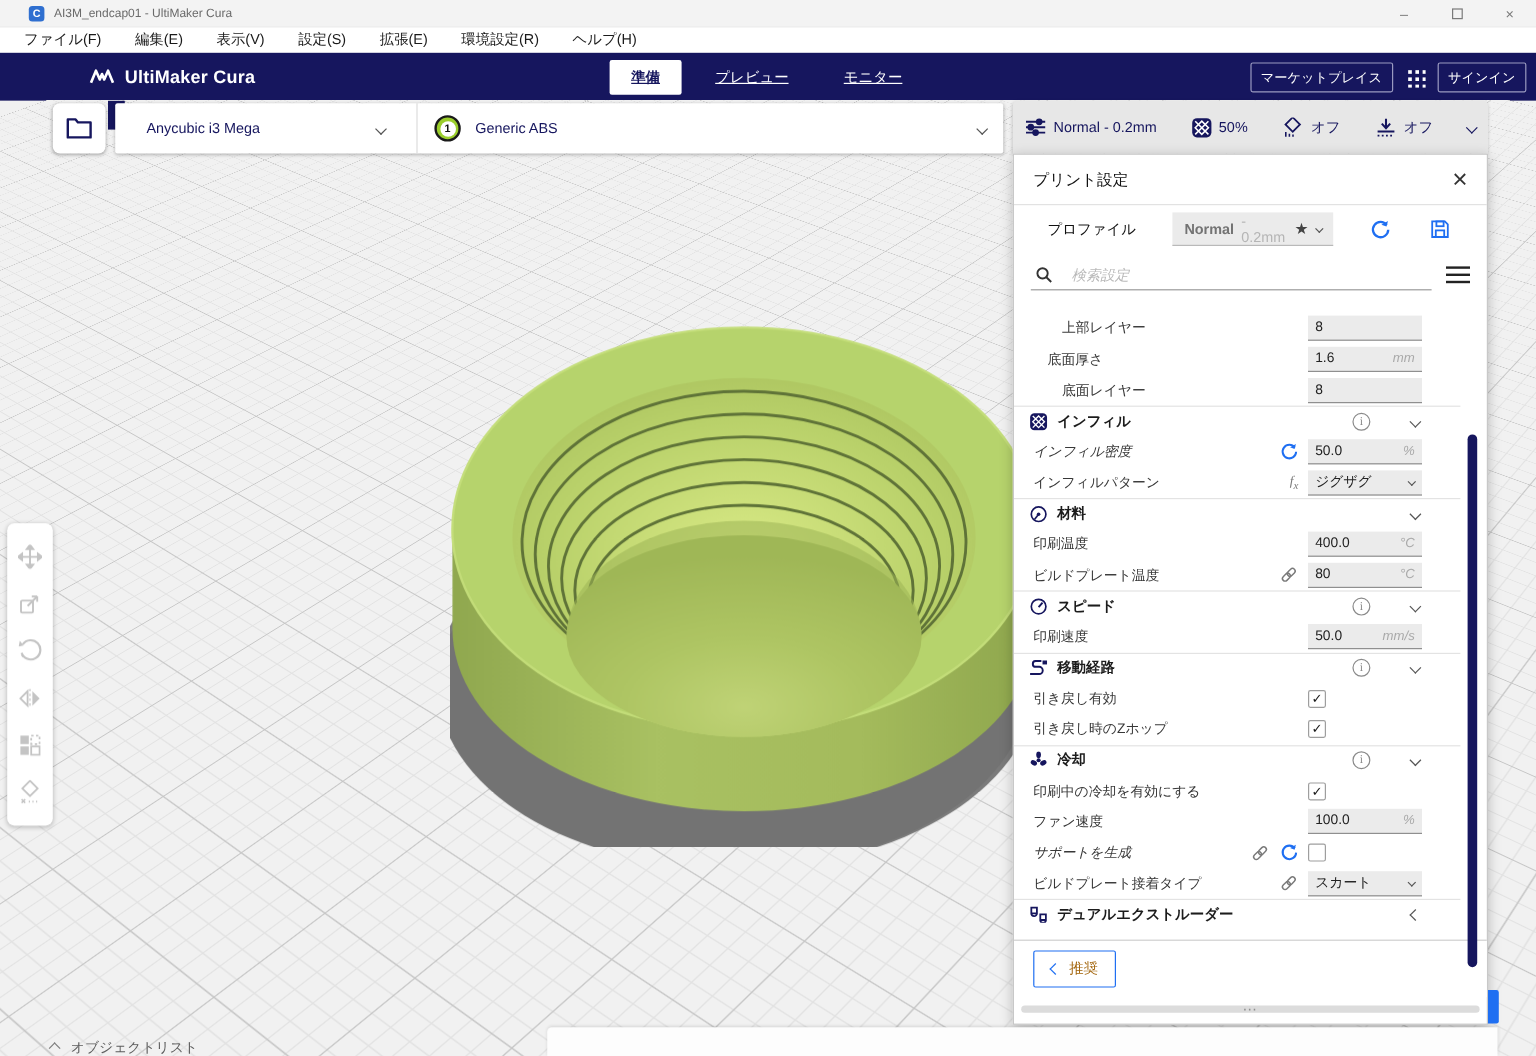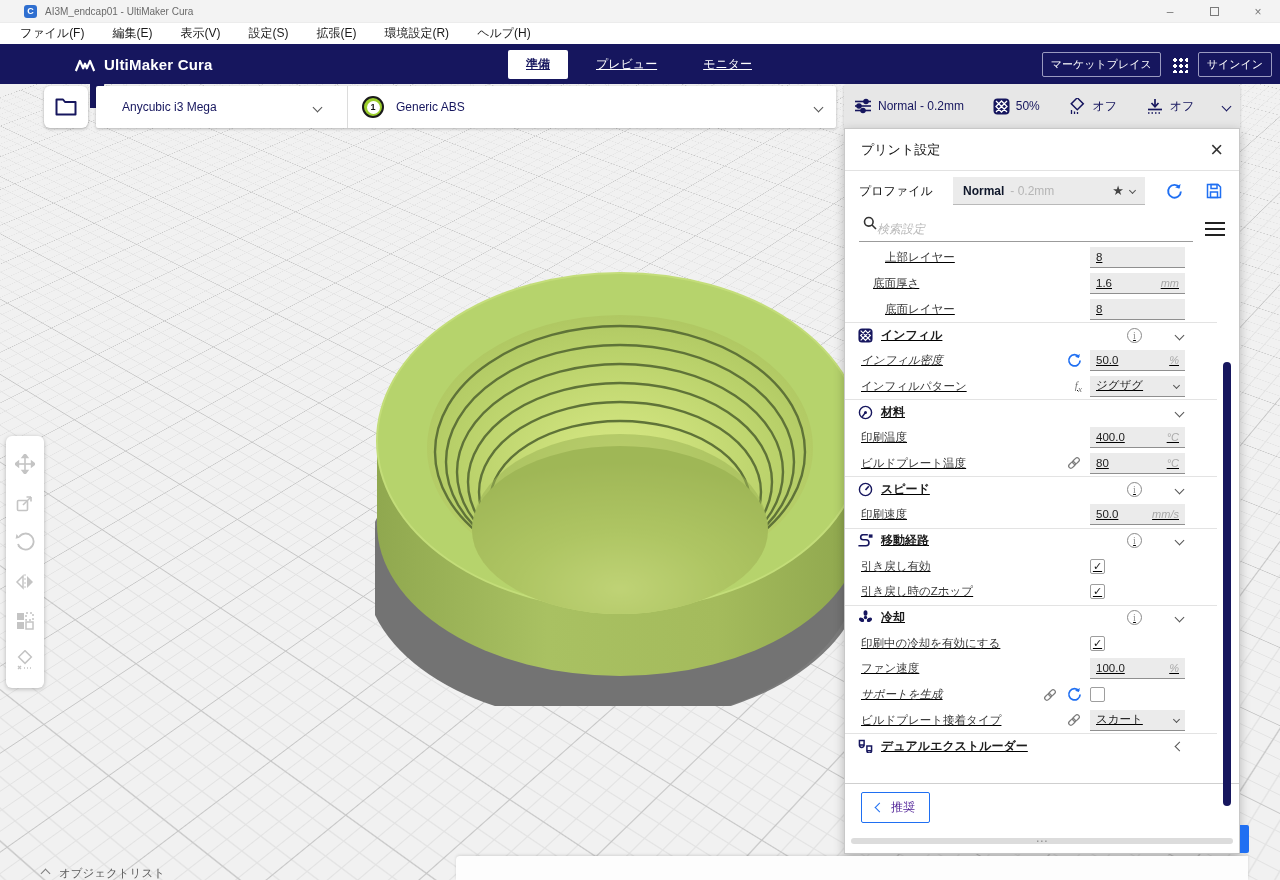--- a/index.html
+++ b/index.html
@@ -14,21 +14,21 @@
   .win-controls { position:absolute; right:0; top:0; height:23px; display:flex; }
   .win-btn { width:44px; height:23px; display:flex; align-items:center; justify-content:center; color:#7a7a7a; font-size:12px; }
   .win-btn .sq { width:9px; height:9px; border:1px solid #7a7a7a; }
 
   
   .menubar { position:absolute; left:0; top:23px; width:1280px; height:22px; background:#fff; display:flex; align-items:center; gap:28px; padding-left:20px; border-bottom:1px solid #16165e;}
   .menu-item { font-size:12px; color:#1a1a1a; }
 
   
   .navbar { position:absolute; left:0; top:45px; width:1280px; height:39px; background:#16165e; display:flex; align-items:center; }
-  .brand { display:flex; align-items:flex-end; gap:8px; margin-left:74px; }
+  .brand { display:flex; align-items:flex-start; gap:8px; margin-left:74px; }
   .brand-name { color:#fff; font-size:15px; font-weight:bold; letter-spacing:.2px;}
   .nav-tabs { position:absolute; left:508px; top:0; height:39px; display:flex; align-items:center; gap:10px;}
   .nav-tab { font-size:12px; color:#fff; padding:6px 18px; border-radius:2px;text-decoration:underline; }
   .nav-tab.active { background:#fff; color:#16165e; font-weight:bold; }
   .nav-right { position:absolute; right:8px; top:0; height:39px; display:flex; align-items:center; gap:10px; }
   .nav-outline-btn { border:1px solid #9a9ac0; color:#fff; font-size:11px; padding:4px 8px; border-radius:2px; background:transparent;}
   .apps-grid { width:17px; height:17px; background:radial-gradient(circle,#fff 1.6px,transparent 1.8px); background-size:6px 6px; background-position:1px 1px;}
   .navy-notch { position:absolute; left:90px; top:84px; width:14px; height:24px; background:#16165e; }
 
   
@@ -61,53 +61,53 @@
   .chev.navy { border-color:#16165e; }
   .chev.left { transform:rotate(135deg); }
   .chev.up { transform:rotate(225deg); }
   .chev.sm { width:5px; height:5px; }
 
   
   .panel { position:absolute; left:844px; top:128px; width:396px; height:726px; background:#fff; border:1px solid #c8c8c8; box-shadow:0 3px 10px rgba(0,0,0,.25); }
   .panel-header { height:42px; display:flex; align-items:center; justify-content:space-between; padding:0 16px; border-bottom:1px solid #e2e2e2;}
   .panel-title { font-size:13px; color:#111; }
   .close-x { font-size:22px; color:#333; line-height:1; }
-  .profile-row { height:40px; display:flex; align-items:center; padding:0 14px; gap:18px;}
+  .profile-row { height:40px; display:flex; align-items:center; padding:0 28px; gap:28px;}
   .profile-label { font-size:12px; color:#111; width:76px;}
   .profile-dd { flex:1; height:28px; background:#ebebeb; display:flex; align-items:center; padding:0 10px; gap:6px; border-bottom:1px solid #b9b9b9;}
-  .profile-val { font-size:12px; font-weight:bold; color:#0f172a;text-align:center;}
+  .profile-val { font-size:12px; font-weight:bold; color:#737373;text-align:center;}
   .profile-suffix { font-size:12px; color:#b5b5b5;}
   .star { color:#444; font-size:13px; margin-left:auto;}
   .ic-btn { display:flex; align-items:center; justify-content:center; width:22px; height:22px;}
   .search-row { height:36px; display:flex; align-items:center; padding:0 14px; gap:12px;}
-  .search-box { flex:1; display:flex; gap:0; border-bottom:1px solid #9b9b9b; height:26px; padding:0 4px;}
+  .search-box { flex:1; display:flex; align-items:center; gap:16px; border-bottom:1px solid #9b9b9b; height:26px; padding:0 4px;}
   .search-box input { border:none; outline:none; flex:1; font-size:12px; font-style:italic; color:#555; background:transparent; font-family:inherit;}
   .search-box input::placeholder { color:#b9b9b9; font-style:italic;}
   .hamburger { width:20px; height:14px; border-top:2.5px solid #222; border-bottom:2.5px solid #222; position:relative;}
   .hamburger:before { content:""; position:absolute; left:0; right:0; top:3.5px; height:2.5px; background:#222;}
 
-  .slist { position:absolute; left:0; top:116px; width:372px;text-decoration:underline; }
+  .slist { position:absolute; left:0; top:132px; width:372px; }
   .srow { height:25.7px; display:flex; align-items:center; padding:0 0 0 16px; }
   .slabel { font-size:11.5px; color:#383838; }
   .slabel.i1 { padding-left:12px; } .slabel.i2 { padding-left:24px; }
   .slabel.it { font-style:italic; }
   .ssec { height:25.7px; display:flex; align-items:center; padding:0 0 0 12px; border-top:1px solid #e3e3e3; gap:8px;}
   .sec-label { font-size:12px; color:#1c1c1c; font-weight:bold;}
   .sec-ic { display:flex; width:16px; height:16px; align-items:center; justify-content:center;}
   .info { width:15px; height:15px; border:1.3px solid #8a8a8a; border-radius:50%; color:#8a8a8a; font-size:10px; display:flex; align-items:center; justify-content:center; margin-right:26px; font-family:"Liberation Serif","DejaVu Serif",serif;}
   .sec-chev-only { margin-right:34px; margin-left:auto;}
   .ctrl-icons { display:flex; align-items:center; gap:9px; margin-right:8px;}
   .field { width:95px; height:21px; background:#ebebeb; border-bottom:1px solid #8f8f8f; display:flex; align-items:center; padding:0 6px; margin-right:32px;}
   .fval { font-size:11.5px; color:#222; }
   .funit { margin-left:auto; font-size:11px; color:#a9a9a9; font-style:italic;}
   .field .chev { margin-left:auto; }
   .cbx { width:15px; height:15px; border:1px solid #9e9e9e; border-radius:2px; background:#fff; display:flex; align-items:center; justify-content:center; font-size:11px; color:#1a1a1a; margin-right:112px;}
   .fx { font-size:11px; color:#777; font-family:"Liberation Serif","DejaVu Serif",serif; font-style:italic;}
   .panel-footer { position:absolute; left:0; bottom:22px; width:394px; height:48px; border-top:1px solid #cfcfcf; display:flex; align-items:center; padding-left:16px; background:#fff;}
-  .reco-btn { border:1px solid #1f6ff2; color:#4c1d95; font-size:12px; padding:6px 14px; border-radius:2px; display:flex; align-items:center; gap:8px; background:#fff;}
+  .reco-btn { border:1px solid #1f6ff2; color:#a16207; font-size:12px; padding:6px 14px; border-radius:2px; display:flex; align-items:center; gap:8px; background:#fff;}
   .reco-btn .chev { border-color:#1f6ff2; }
   .panel-handle { position:absolute; left:6px; bottom:9px; width:382px; height:6px; background:#dcdcdc; border-radius:3px;}
   .panel-handle .dots { position:absolute; left:50%; top:-4px; transform:translateX(-50%); color:#8f8f8f; font-size:12px; letter-spacing:1px;}
   .scroll-thumb { position:absolute; right:8px; top:233px; width:8px; height:444px; background:#16165e; border-radius:4px;}
 
   .bottom-strip { position:absolute; left:456px; top:856px; width:792px; height:24px; background:#fdfdfd; border-radius:4px 0 0 0; box-shadow:0 -1px 3px rgba(0,0,0,.12);}
   .slice-sliver { position:absolute; left:1240px; top:825px; width:9px; height:28px; background:#1f6ff2; border-radius:0 2px 2px 0;}
 
   
   .tools { position:absolute; left:6px; top:352px; width:38px; height:252px; background:#fff; border-radius:6px; box-shadow:0 1px 4px rgba(0,0,0,.25); display:flex; flex-direction:column; align-items:center; justify-content:space-around; padding:8px 0;}

